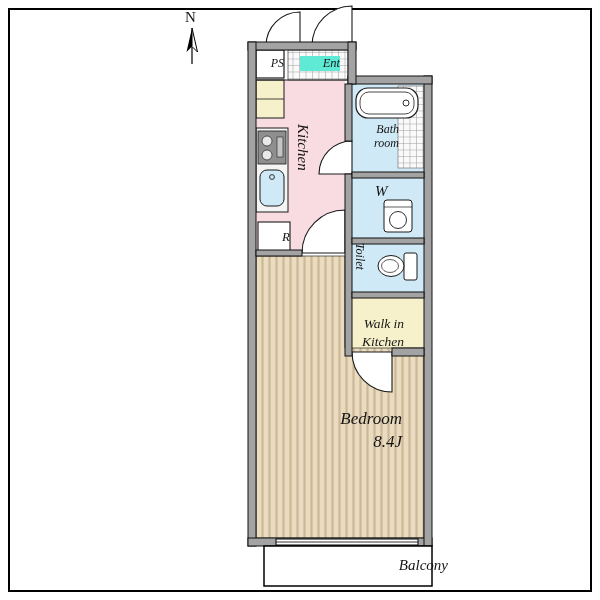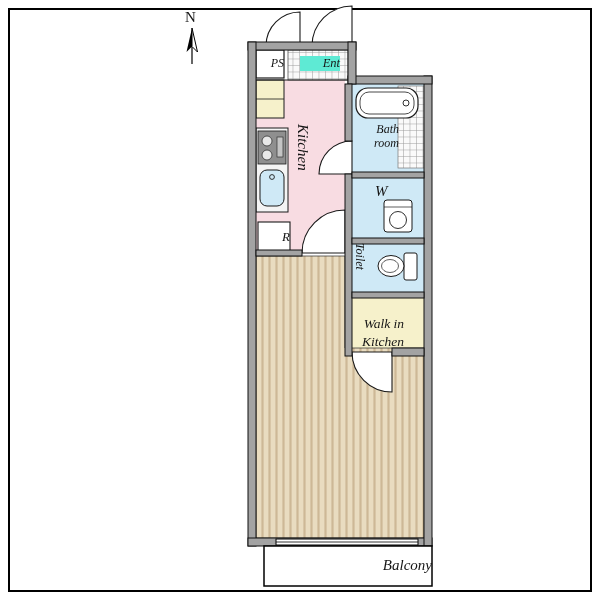--- a/index.html
+++ b/index.html
@@ -121,15 +121,17 @@
     <span class="blk">room</span>
   </div>
   <div class="lbl" style="left:375px;top:182px;font-size:15px;">W</div>
   <div class="lbl vert" style="left:353px;top:243px;font-size:12px;">Toilet</div>
   <div class="lbl ctr" style="left:352px;top:303px;width:52px;font-size:13.5px;line-height:1.3;margin-top:12px;">
     <span class="blk">Walk in</span>
     <span class="blk">Kitchen</span>
   </div>
   <div class="lbl ctr" style="left:258px;top:229px;width:32px;font-size:13px;">R</div>
   <div class="lbl ctr" style="left:262px;top:408px;width:140px;font-size:17px;line-height:1.35;">
+    <span class="blk">Bedroom</span>
+    <span class="blk">8.4J</span>
   </div>
-  <div class="lbl ctr" style="left:264px;top:556px;width:168px;font-size:15px;">Balcony</div>
+  <div class="lbl ctr" style="left:264px;top:556px;width:168px;font-size:15px;padding-left:16px;">Balcony</div>
 </div>
 
 </body></html>

